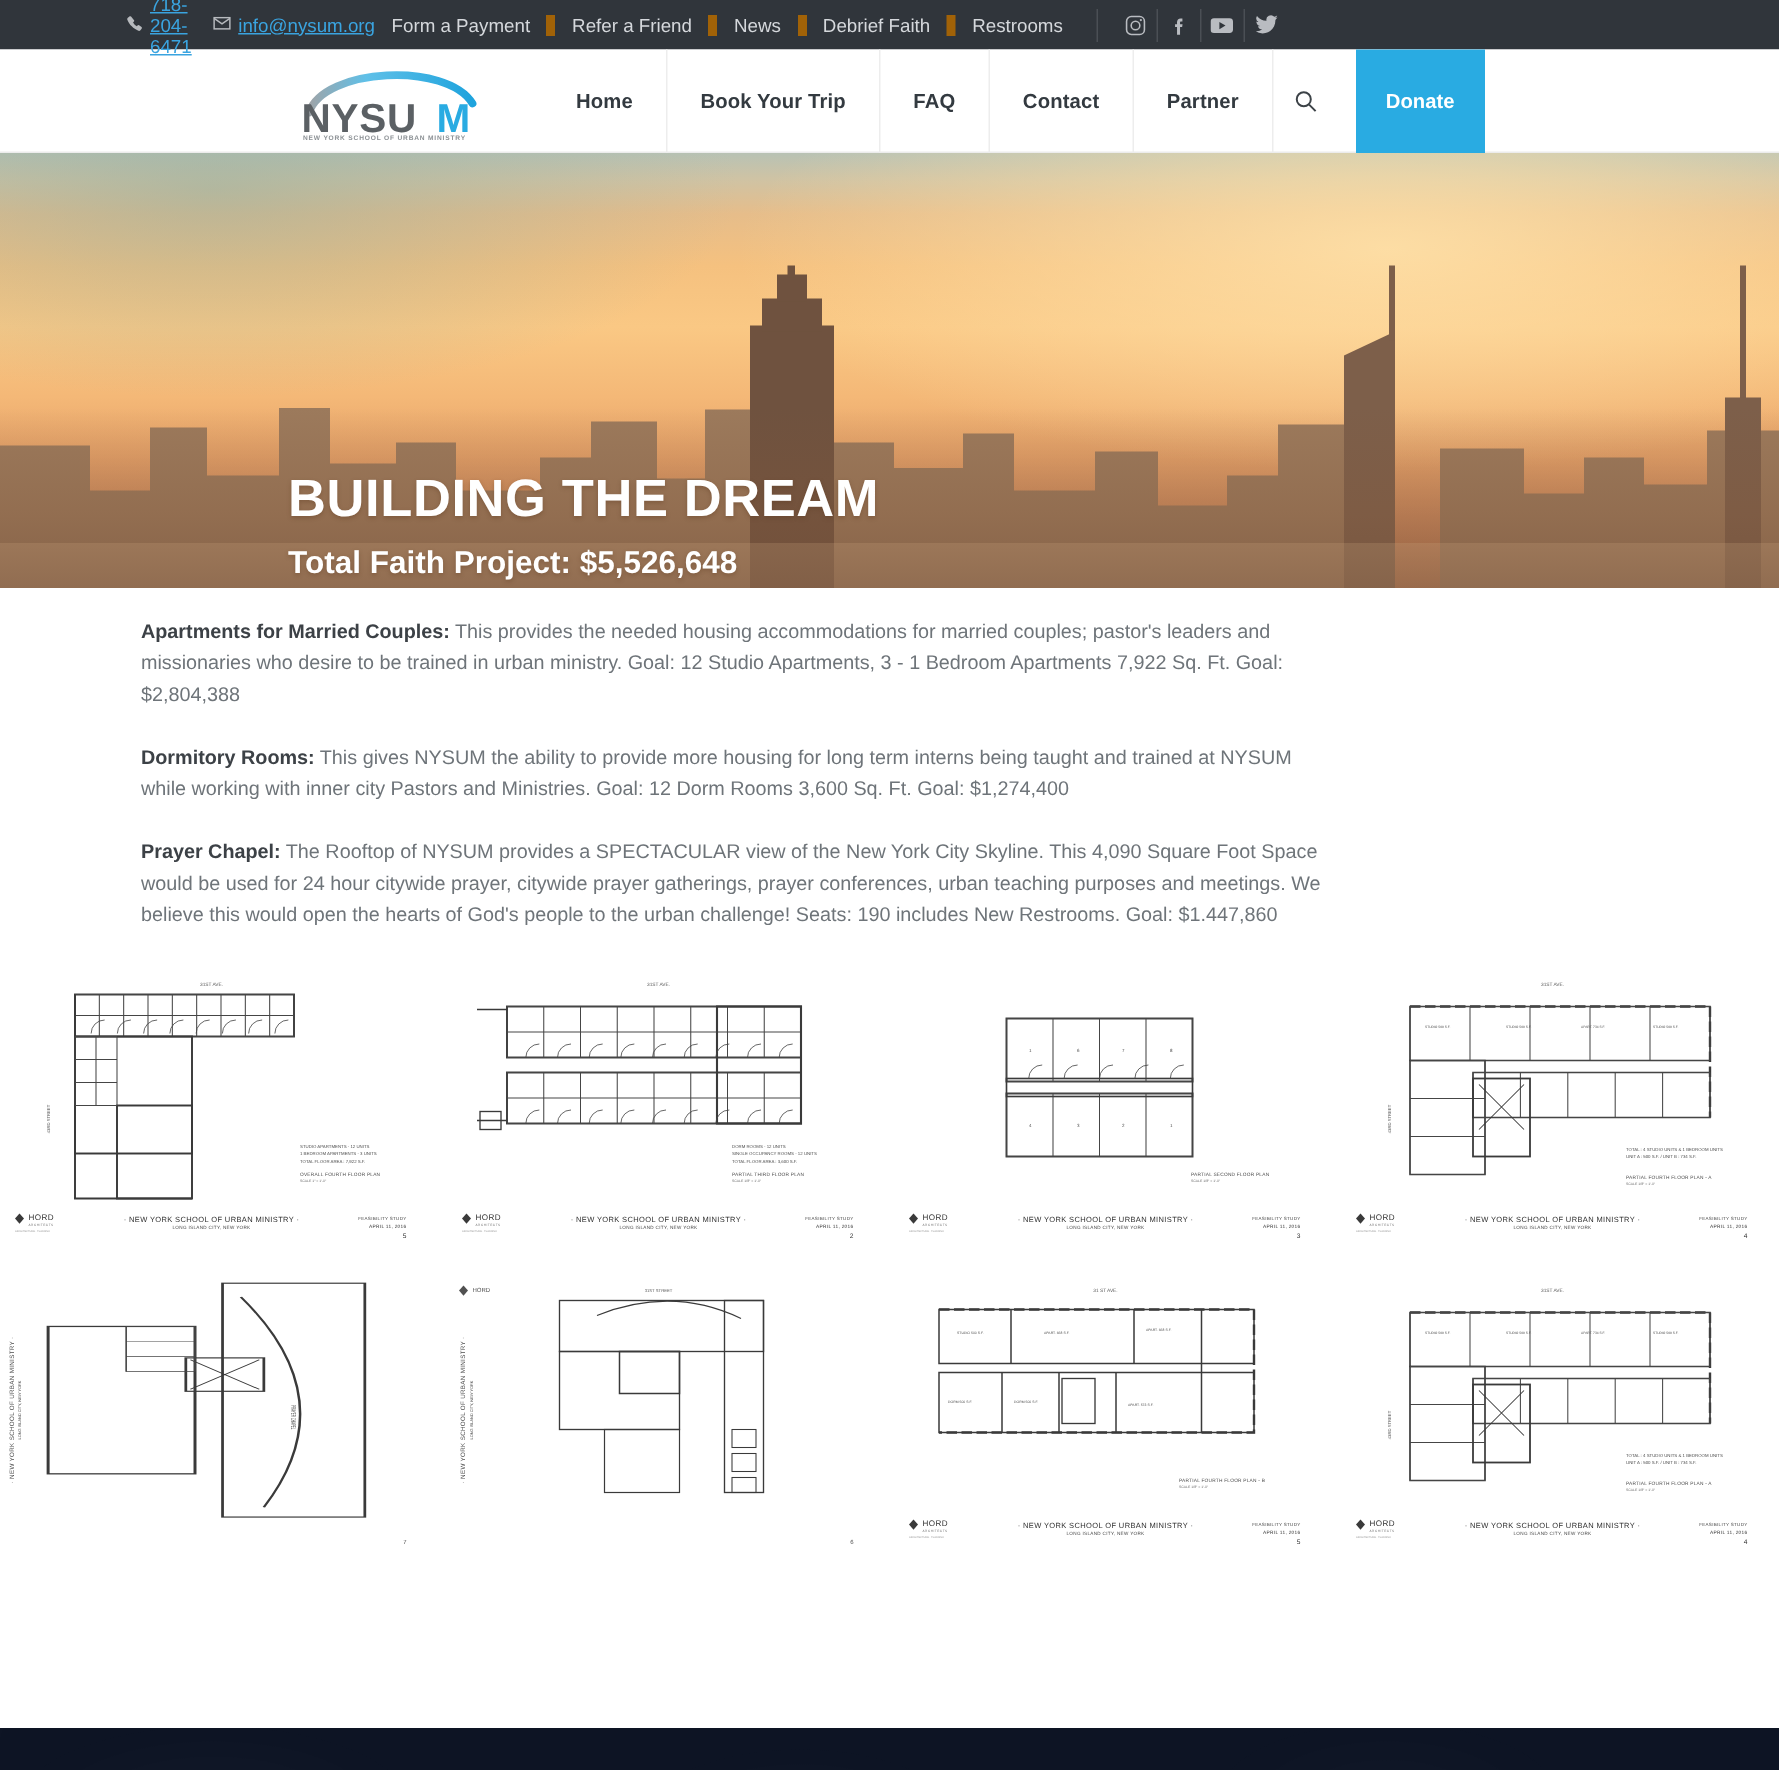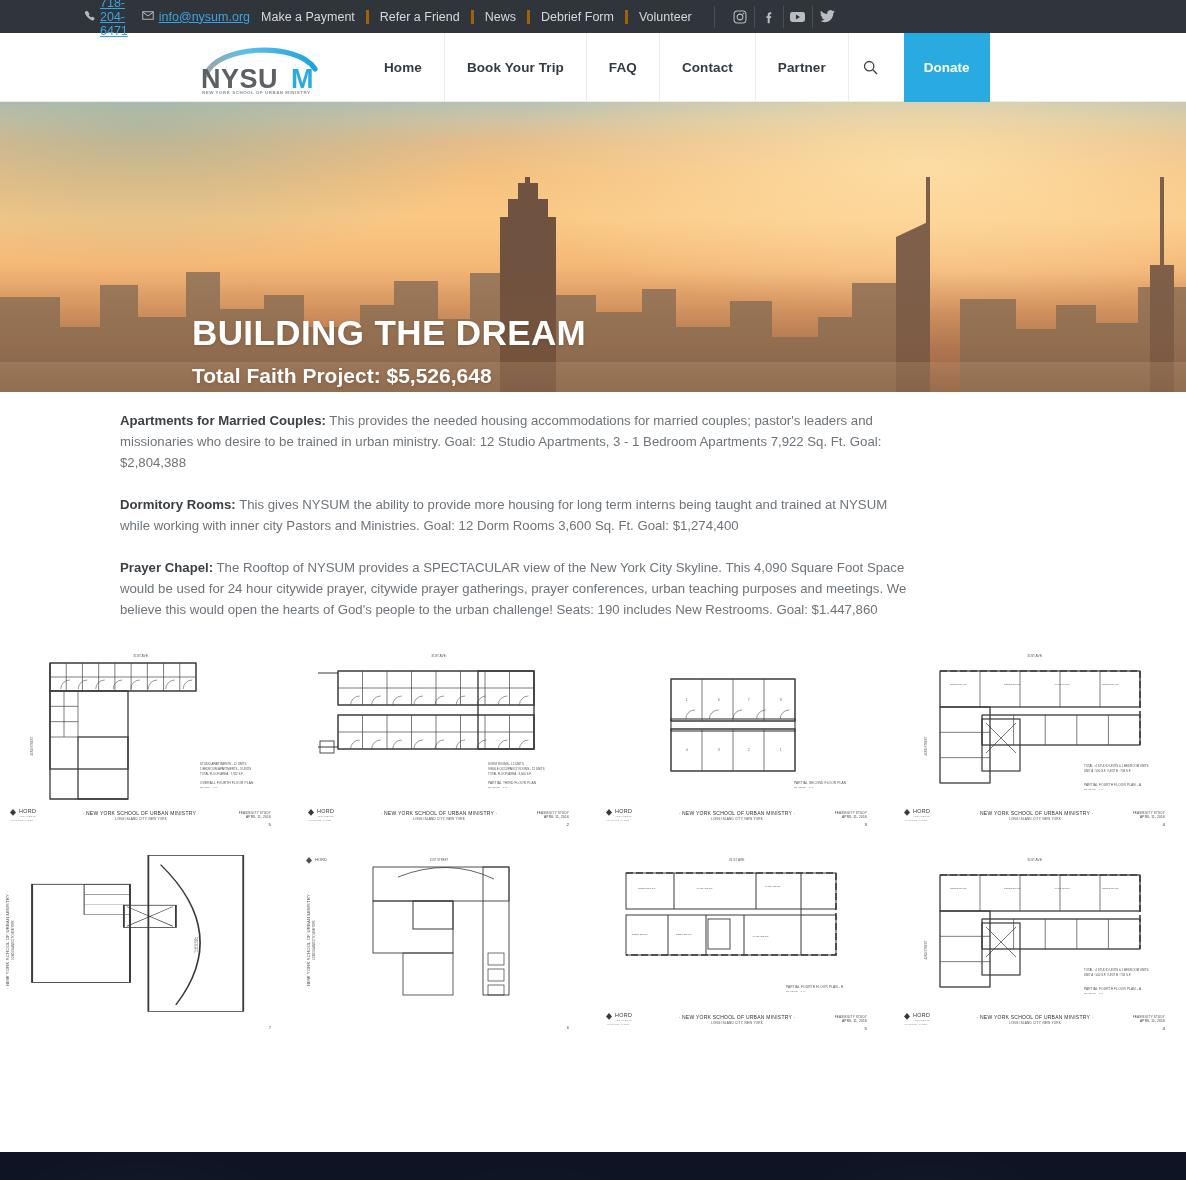--- a/index.html
+++ b/index.html
@@ -31,21 +31,21 @@
   .tb-contact .gi { color: #b7babe; font-size: 11px; line-height: 1; display:inline-block; }
   .tb-right { margin-left: auto; display: flex; align-items: center; }
   .tb-link {
     color: #d5d8dc;
     text-decoration: none;
     font-size: 12.5px;
     padding: 0 11px;
     line-height: 14px;
     white-space: nowrap;
   }
-  .tb-link + .tb-link { border-left: 3px solid #a16207; }
+  .tb-link + .tb-link { border-left: 6px solid #a16207; }
   .tb-social { display: flex; align-items: center; padding-left: 11px; border-left: 1px solid #4a4f55; margin-left: 11px; }
   .soc {
     width: 29px; height: 22px;
     display: flex; align-items: center; justify-content: center;
     color: #b9bcc1;
     border-right: 1px solid #4a4f55;
   }
   .soc:last-child { border-right: none; }
   .soc svg { display: block; }
 
@@ -136,21 +136,21 @@
     color: #fff;
     font-size: 21px;
     font-weight: bold;
     margin-top: 9px;
     line-height: 26px;
     text-shadow: 0 1px 3px rgba(90,55,30,.35);
   }
 
   
   .content {
-    padding: 18px 198px 0 120px;
+    padding: 18px 198px 0 94px;
   }
   .para {
     font-size: 13.2px;
     line-height: 21px;
     color: #6e7479;
     margin-bottom: 21px;
     max-width: 800px;
   }
   .para b { color: #3c4146; font-weight: bold; }
 
@@ -211,25 +211,25 @@
         <span class="gi">
           <svg width="12" height="9" viewBox="0 0 16 12" fill="none" stroke="currentColor" stroke-width="1.3">
               <rect x="1" y="1" width="14" height="10"></rect>
               <path d="M1 1.6 8 6.6 15 1.6"></path>
             </svg>
         </span>
         <span>info@nysum.org</span>
       </a>
     </div>
     <div class="tb-right">
-      <a class="tb-link" href="#">Make a Payment</a>
+      <a class="tb-link" href="#">Form a Payment</a>
       <a class="tb-link" href="#">Refer a Friend</a>
       <a class="tb-link" href="#">News</a>
-      <a class="tb-link" href="#">Debrief Form</a>
-      <a class="tb-link" href="#">Volunteer</a>
+      <a class="tb-link" href="#">Debrief Faith</a>
+      <a class="tb-link" href="#">Restrooms</a>
       <div class="tb-social">
         <a class="soc" href="#">
           <svg width="14" height="14" viewBox="0 0 16 16" fill="none" stroke="currentColor" stroke-width="1.2">
               <rect x="1.2" y="1.2" width="13.6" height="13.6" rx="3.6"></rect>
               <circle cx="8" cy="8" r="3.3"></circle>
               <circle cx="12.1" cy="3.9" r=".85" fill="currentColor" stroke="none"></circle>
             </svg>
         </a>
         <a class="soc" href="#">
           <svg width="14" height="14" viewBox="0 0 16 16" fill="currentColor">

